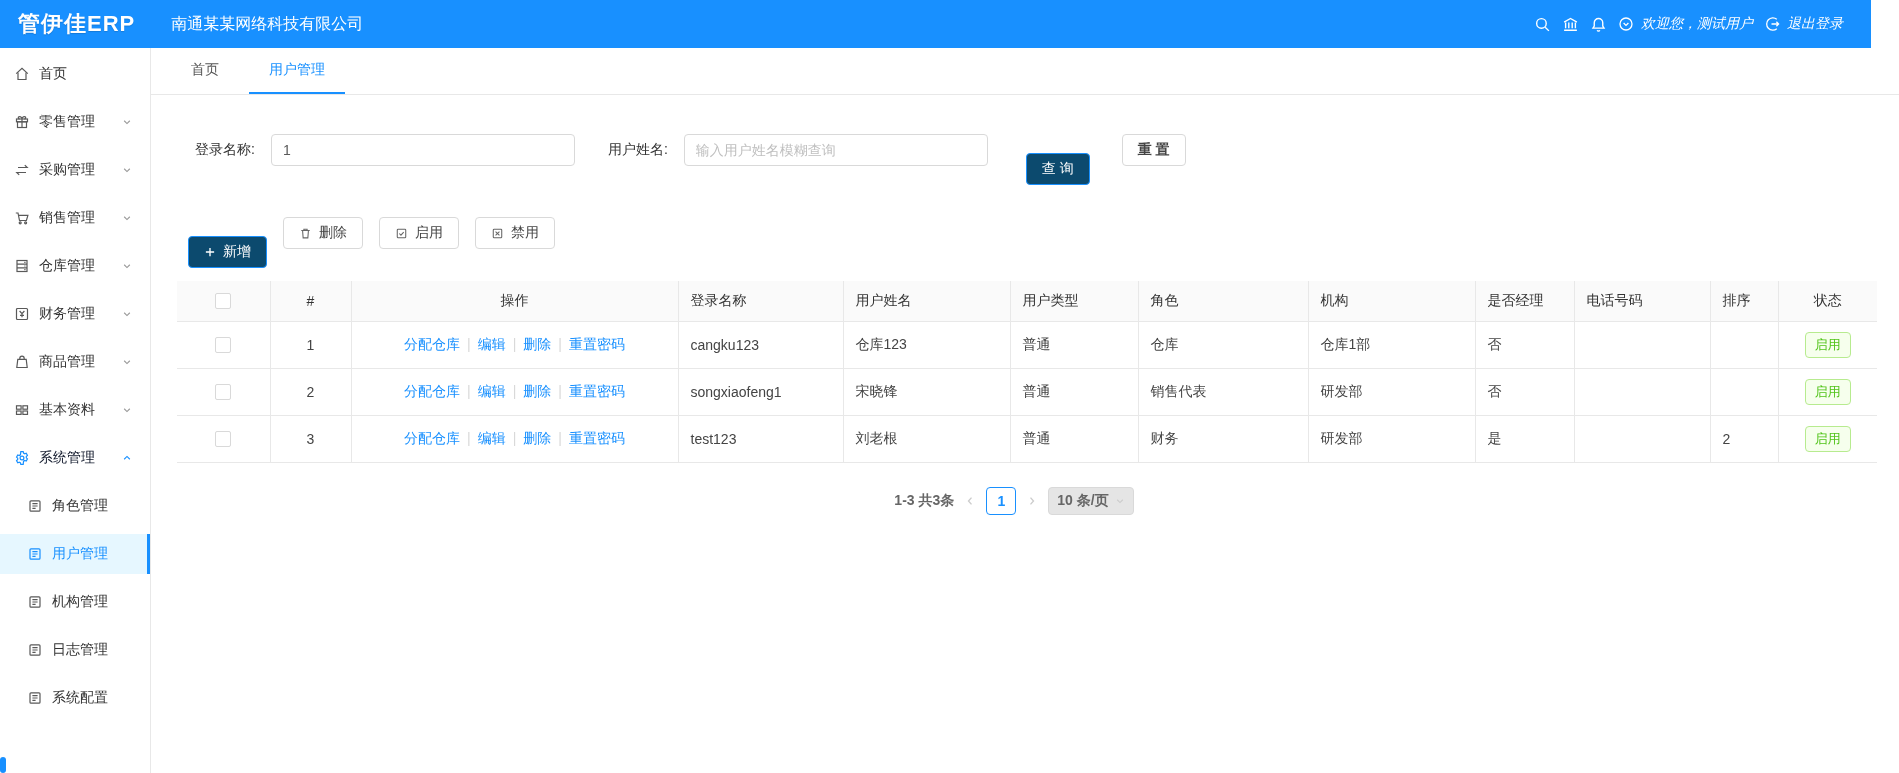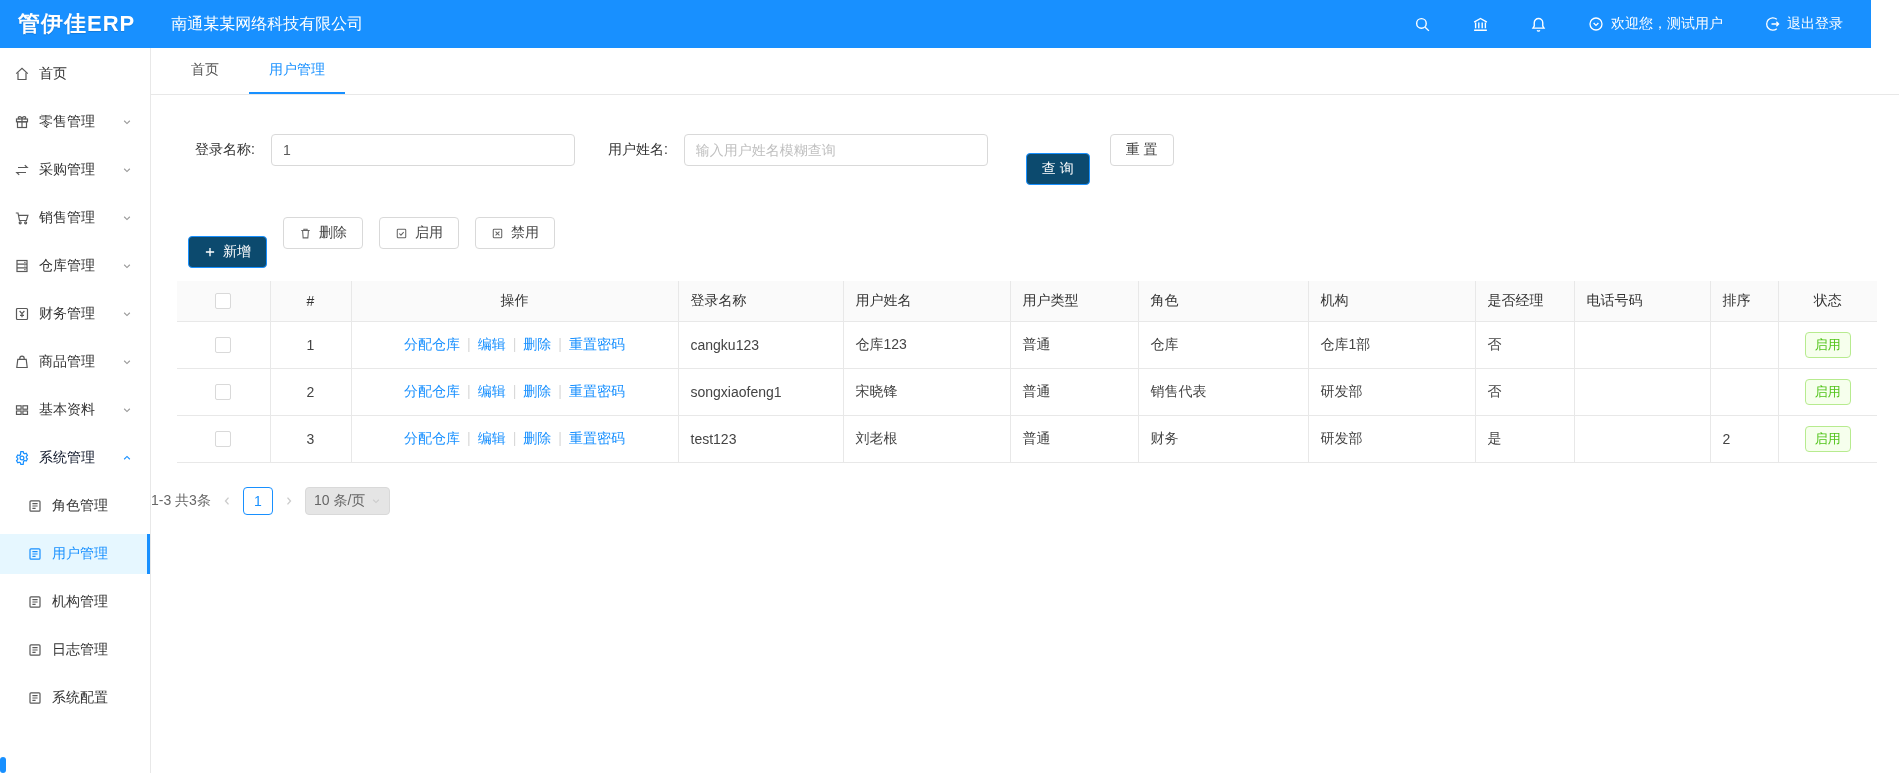--- a/index.html
+++ b/index.html
@@ -5,21 +5,21 @@
   * { box-sizing: border-box; margin: 0; padding: 0; }
   html,body { width:1899px; height:773px; overflow:hidden; background:#fff;
     font-family:"Liberation Sans","DejaVu Sans",sans-serif; font-size:14px; color:#444; }
 
   
   .topbar { position:absolute; top:0; left:0; width:1871px; height:48px;
     background:#1890ff; color:#fff; display:flex; align-items:center; }
   .logo { font-size:22px; font-weight:bold; letter-spacing:1px; margin-left:18px; cursor:pointer;
     text-shadow:0 1px 1px rgba(0,0,0,.15); }
   .company { font-size:16px; margin-left:36px; }
-  .topbar-right { margin-left:auto; display:flex; align-items:center; gap:41px; padding-right:28px; }
+  .topbar-right { margin-left:auto; display:flex; align-items:center; gap:11px; padding-right:28px;font-style:italic; }
   .tb-icon { display:inline-flex; cursor:pointer; }
   .tb-icon svg, .tb-group svg { display:block; }
   .tb-group { display:flex; align-items:center; gap:7px; cursor:pointer; font-size:14px; }
 
   
   .sidebar { position:absolute; top:48px; left:0; bottom:0; width:151px;
     background:#fff; border-right:1px solid #e8e8e8; padding-top:6px; }
   .menu-item { height:40px; margin-bottom:8px; display:flex; align-items:center;
     padding-left:14px; color:#333; cursor:pointer; position:relative; }
   .menu-item .mi-icon { display:inline-flex; color:#595959; }
@@ -43,21 +43,21 @@
     border-bottom:2px solid transparent; margin-right:10px; }
   .tab.active { color:#1890ff; border-bottom-color:#1890ff; }
 
   
   .search-row { display:flex; align-items:center; margin:20px 0 0 44px; }
   .search-row label { color:#333; }
   .txt { width:304px; height:32px; border:1px solid #d9d9d9; border-radius:4px;
     padding:0 11px; font-size:14px; color:#595959; outline:none;
     font-family:"Liberation Sans","DejaVu Sans",sans-serif; }
   .txt::placeholder { color:#bfbfbf; }
-  .ml16 { margin-left:16px; } .ml33 { margin-left:33px; } .ml38 { margin-left:38px; } .ml20 { margin-left:20px; }
+  .ml16 { margin-left:16px; } .ml33 { margin-left:33px; } .ml38 { margin-left:38px; } .ml20 { margin-left:32px;font-weight:bold; }
   .btn { height:32px; border-radius:4px; border:1px solid #d9d9d9; background:#fff;
     color:#444; font-size:14px; cursor:pointer; display:inline-flex; align-items:center;
     justify-content:center; padding:0 15px; gap:7px;
     font-family:"Liberation Sans","DejaVu Sans",sans-serif; }
   .btn.primary { background:#0c4a6e; border-color:#1890ff; color:#fff;margin-top:38px; }
   .btn .bi { display:inline-flex; color:#666; }
   .btn.primary .bi { color:#fff; }
 
   
   .toolbar { display:flex; align-items:center; gap:16px; margin:13px 0 0 37px; }
@@ -73,22 +73,22 @@
   td:last-child { border-right:none; }
   th.c, td.c { text-align:center; }
   .checkbox { display:inline-block; width:16px; height:16px; border:1px solid #d9d9d9;
     border-radius:2px; background:#fff; vertical-align:middle; cursor:pointer; }
   .ops a { color:#1890ff; cursor:pointer; text-decoration:none; }
   .ops .sep { color:#d9d9d9; margin:0 7px; }
   .badge { display:inline-block; padding:3px 9px; font-size:13px; color:#52c41a;
     background:#f6ffed; border:1px solid #b7eb8f; border-radius:4px; }
 
   
-  .pager { display:flex; align-items:center; justify-content:flex-start; gap:10px;
-    margin:24px 22px 0 0; color:#666; }
+  .pager { display:flex; align-items:center; justify-content:center; gap:10px;
+    margin:24px 22px 0 0; color:#666;font-weight:bold; }
   .pg-arrow { display:inline-flex; color:#ccc; cursor:pointer; }
   .pg-num { width:30px; height:28px; border:1px solid #1890ff; border-radius:4px; color:#1890ff;
     display:inline-flex; align-items:center; justify-content:center; cursor:pointer; background:#fff; }
   .pg-size { height:28px; border:1px solid #d9d9d9; border-radius:4px; background:#e5e5e5;
     display:inline-flex; align-items:center; gap:6px; padding:0 8px; color:#666; cursor:pointer; }
   .pg-size .caret { display:inline-flex; color:#ccc; }
 </style>
 </head>
 <body>
 

